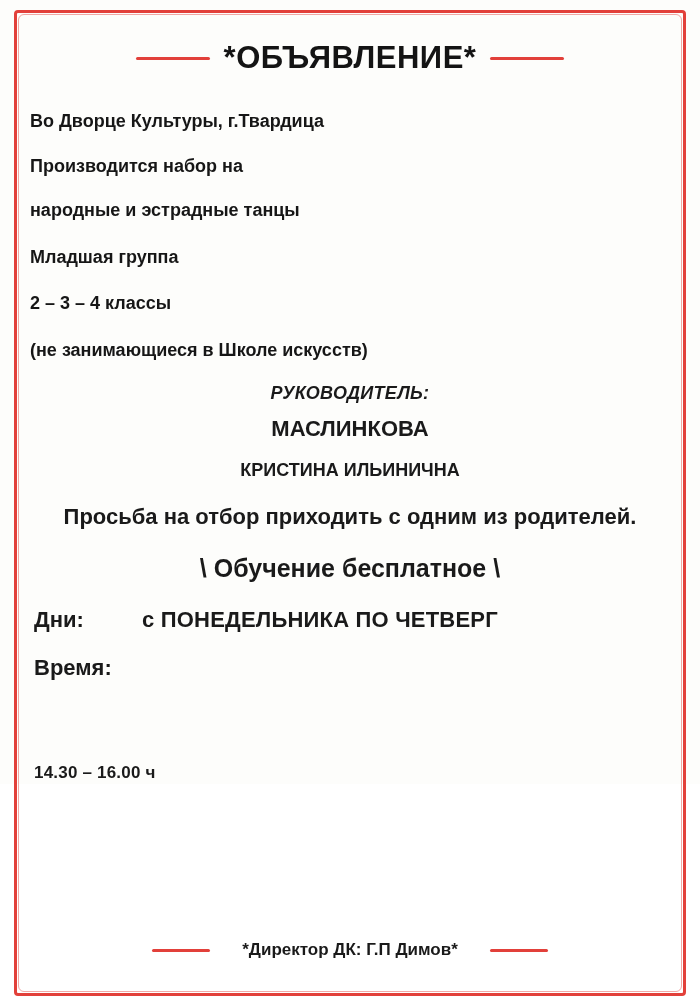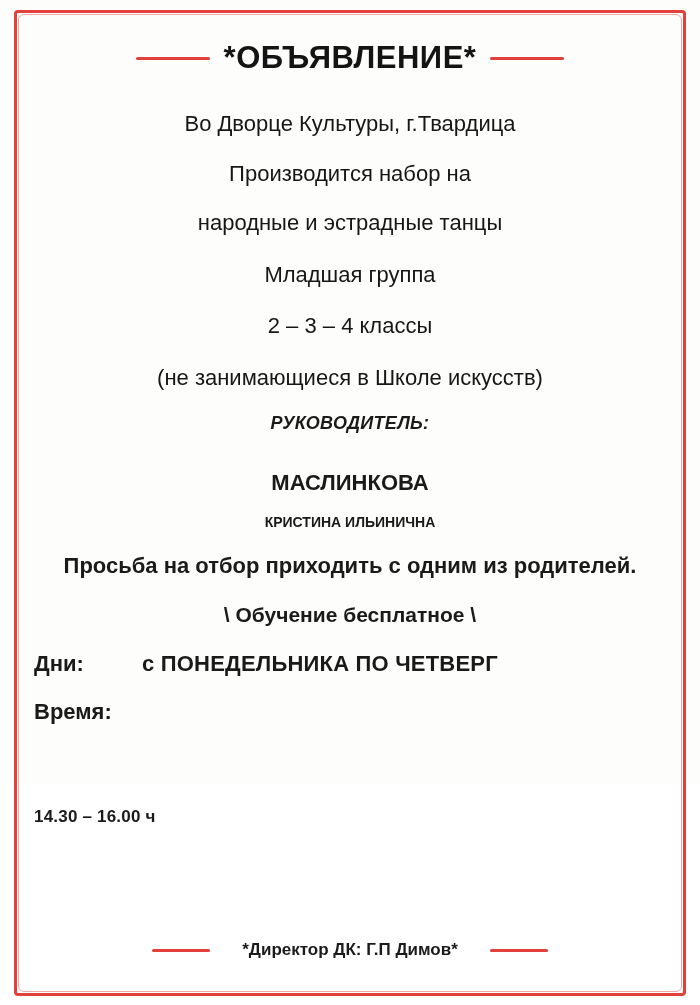--- a/index.html
+++ b/index.html
@@ -72,23 +72,22 @@
   .dash.right { width: 74px; }
   .title {
     font-size: 31px;
     font-weight: bold;
     letter-spacing: 0.5px;
     white-space: nowrap;
     color: #141414;
   }
 
   .line {
-    text-align: center;
-    font-size: 22px;
-    font-weight: normal;
+    font-size: 18px;
+    font-weight: bold;
     color: #161616;
     line-height: 1.25;
   }
 
   .l1  { margin-top: 34px; }
   .l2  { margin-top: 22px; }
   .l3  { margin-top: 22px; }
   .l4  { margin-top: 24px; }
   .l5  { margin-top: 24px; }
   .l6  { margin-top: 24px; }
@@ -96,44 +95,44 @@
   .role {
     text-align: center;
     margin-top: 22px;
     font-size: 18px;
     font-weight: bold;
     font-style: italic;
     letter-spacing: 0.3px;
   }
   .name1 {
     text-align: center;
-    margin-top: 36px;
+    margin-top: 12px;
     font-size: 22px;
     font-weight: bold;
   }
   .name2 {
     text-align: center;
     margin-top: 18px;
-    font-size: 14px;
+    font-size: 18px;
     font-weight: bold;
   }
 
   .request {
     text-align: center;
     margin-top: 22px;
     font-size: 22px;
     font-weight: bold;
     line-height: 1.3;
     padding: 0 6px;
   }
 
   .free {
     text-align: center;
     margin-top: 22px;
-    font-size: 21px;
+    font-size: 25px;
     font-weight: bold;
   }
 
   .kv {
     display: flex;
     align-items: baseline;
     margin-top: 24px;
     padding-left: 4px;
   }
   .kv .k {

